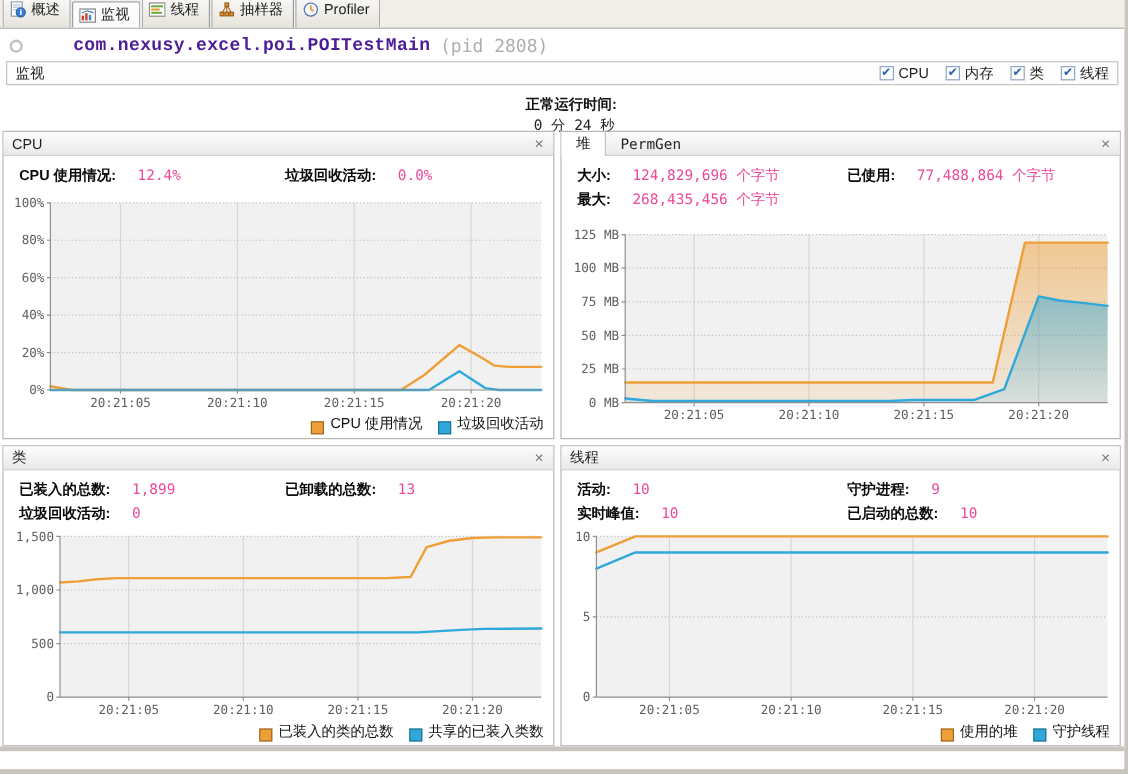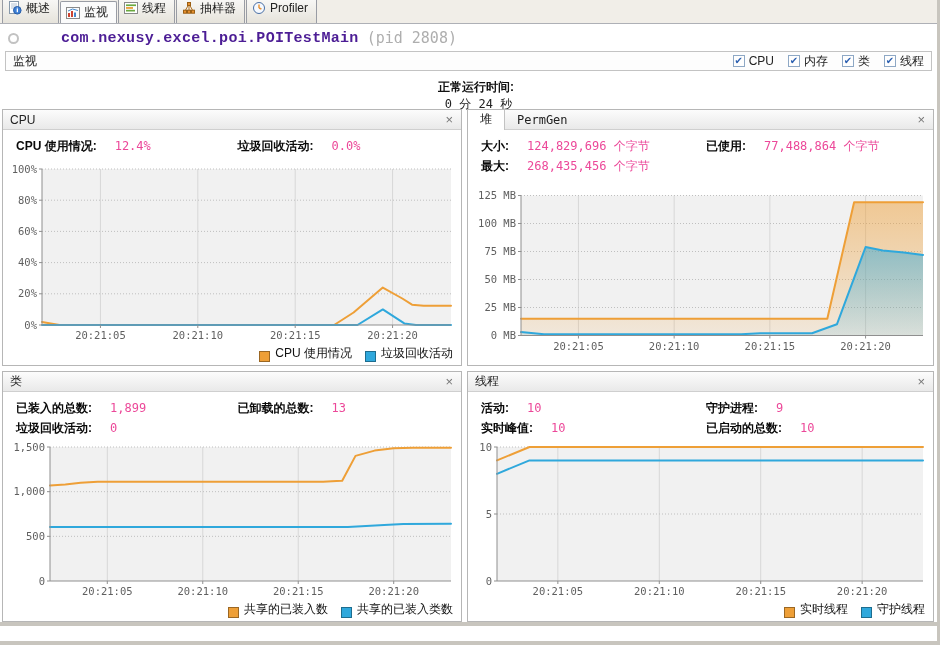--- a/index.html
+++ b/index.html
@@ -419,21 +419,21 @@
             <text x="196.76190476190476" y="155" text-anchor="middle" fill="#5f5f5f" font-size="10.5" font-family="&quot;DejaVu Sans Mono&quot;, monospace">20:21:10</text>
             <line x1="292.23809523809524" y1="141" x2="292.23809523809524" y2="144" stroke="#8f8f8f"></line>
             <text x="292.23809523809524" y="155" text-anchor="middle" fill="#5f5f5f" font-size="10.5" font-family="&quot;DejaVu Sans Mono&quot;, monospace">20:21:15</text>
             <line x1="387.7142857142857" y1="141" x2="387.7142857142857" y2="144" stroke="#8f8f8f"></line>
             <text x="387.7142857142857" y="155" text-anchor="middle" fill="#5f5f5f" font-size="10.5" font-family="&quot;DejaVu Sans Mono&quot;, monospace">20:21:20</text>
           </svg>
       </div>
       <div class="legend">
         <span class="legend-item">
             <span class="legend-swatch" style="background: rgb(238, 159, 55);"></span>
-            <span>共享的已装入数</span>
+            <span>已装入的类的总数</span>
           </span>
         <span class="legend-item">
             <span class="legend-swatch" style="background: rgb(47, 168, 220);"></span>
             <span>共享的已装入类数</span>
           </span>
       </div>
     </div>
 
     <div class="panel">
       <div class="panel-header">
@@ -484,21 +484,21 @@
             <text x="188.28571428571428" y="155" text-anchor="middle" fill="#5f5f5f" font-size="10.5" font-family="&quot;DejaVu Sans Mono&quot;, monospace">20:21:10</text>
             <line x1="289.7142857142857" y1="141" x2="289.7142857142857" y2="144" stroke="#8f8f8f"></line>
             <text x="289.7142857142857" y="155" text-anchor="middle" fill="#5f5f5f" font-size="10.5" font-family="&quot;DejaVu Sans Mono&quot;, monospace">20:21:15</text>
             <line x1="391.1428571428571" y1="141" x2="391.1428571428571" y2="144" stroke="#8f8f8f"></line>
             <text x="391.1428571428571" y="155" text-anchor="middle" fill="#5f5f5f" font-size="10.5" font-family="&quot;DejaVu Sans Mono&quot;, monospace">20:21:20</text>
           </svg>
       </div>
       <div class="legend">
         <span class="legend-item">
             <span class="legend-swatch" style="background: rgb(238, 159, 55);"></span>
-            <span>实时线程</span>
+            <span>使用的堆</span>
           </span>
         <span class="legend-item">
             <span class="legend-swatch" style="background: rgb(47, 168, 220);"></span>
             <span>守护线程</span>
           </span>
       </div>
     </div>
 
   </div>
 

